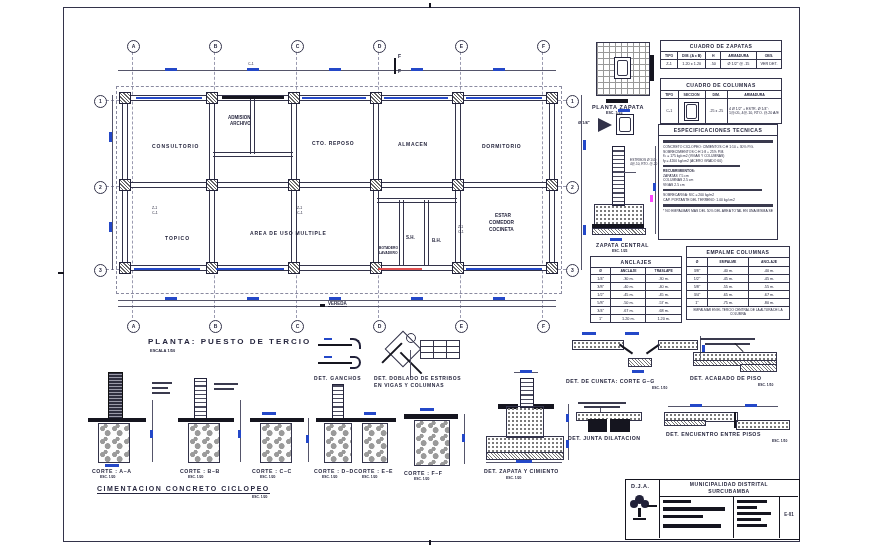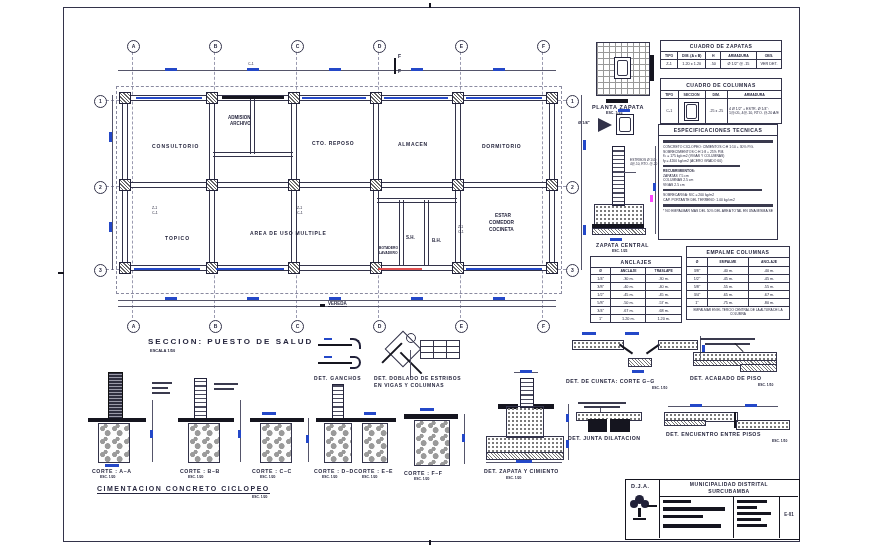--- a/index.html
+++ b/index.html
@@ -173,21 +173,21 @@
   <div class="abs t" style="left:458px;top:230px;font-size:3.5px;">C-1</div>
   <div class="abs t" style="left:248px;top:62px;font-size:3.5px;">C-1</div>
 
   <div class="abs bar" style="left:394px;top:58px;width:2px;height:16px;"></div>
   <div class="abs t b" style="left:398px;top:53px;font-size:5px;">F</div>
   <div class="abs t b" style="left:398px;top:68px;font-size:5px;">F</div>
 
   <div class="abs bar" style="left:320px;top:304px;width:5px;height:3px;"></div>
   <div class="abs t b" style="left:328px;top:301px;font-size:4.5px;border-bottom:1px solid #26263e;">VEREDA</div>
 
-  <div class="abs t b" style="left:148px;top:337px;font-size:8px;letter-spacing:2px;">SECCION: PUESTO DE SALUD</div>
+  <div class="abs t b" style="left:148px;top:337px;font-size:8px;letter-spacing:2px;">PLANTA: PUESTO DE TERCIO</div>
   <div class="abs t" style="left:150px;top:348px;font-size:4px;font-weight:bold;">ESCALA 1/50</div>
 
   <div class="abs gridsq" style="left:596px;top:42px;width:52px;height:52px;"></div>
   <div class="abs nb" style="left:614px;top:57px;width:15px;height:20px;border-width:1.5px;"></div>
   <div class="abs" style="left:617px;top:60px;width:9px;height:14px;border:1px solid #33334a;border-radius:2px;"></div>
   <div class="abs bar" style="left:650px;top:55px;width:4px;height:26px;"></div>
   <div class="abs bar" style="left:606px;top:99px;width:22px;height:4px;"></div>
   <div class="abs t b" style="left:592px;top:104px;font-size:5.5px;letter-spacing:.6px;">PLANTA ZAPATA</div>
   <div class="abs t" style="left:606px;top:111px;font-size:3.6px;font-weight:bold;">ESC. 1/25</div>
 

